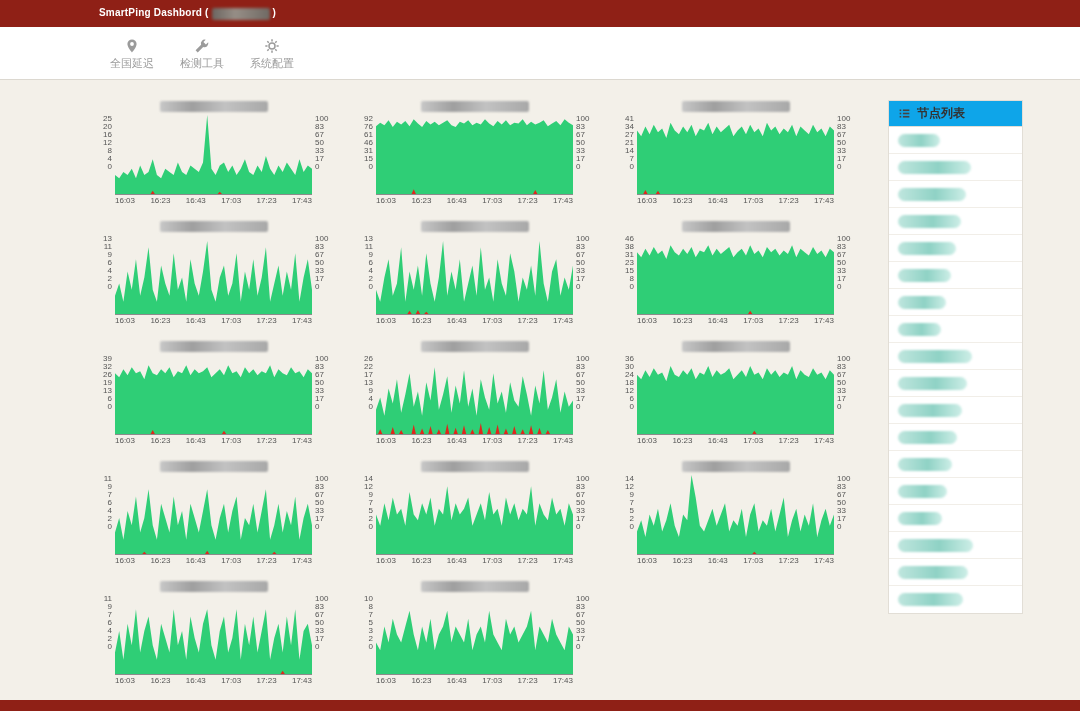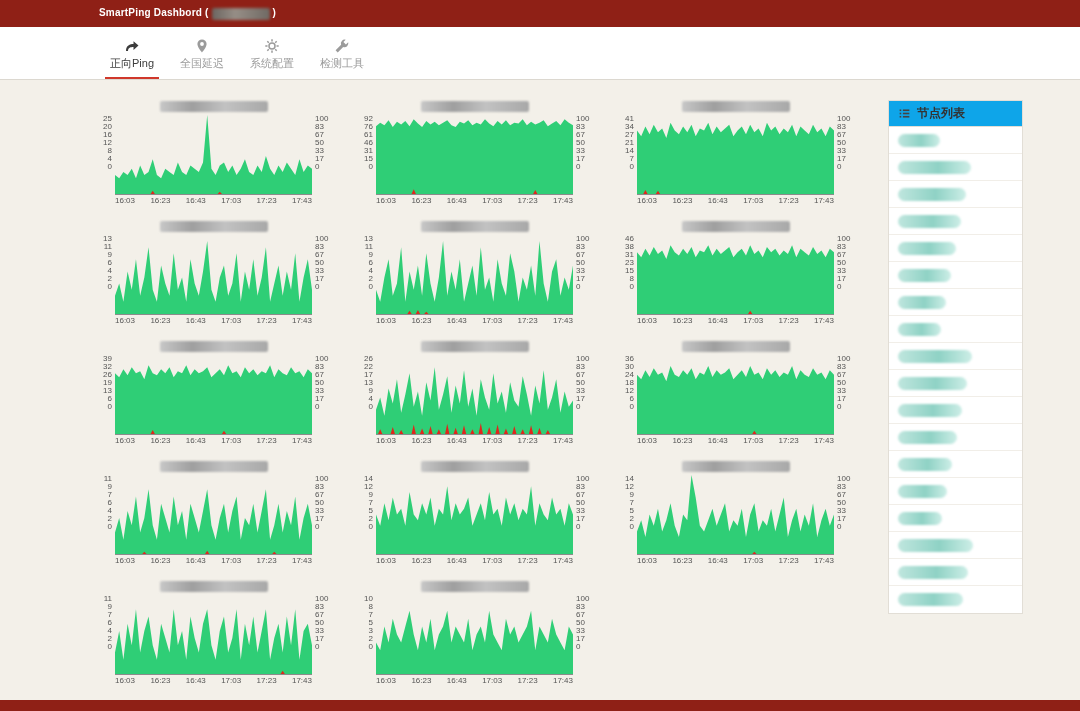--- a/index.html
+++ b/index.html
@@ -90,54 +90,46 @@
   .bottombar { position:absolute; left:0; bottom:0; width:100%; height:11px; background:var(--footer-bg,#8f2016); }
 </style>
 </head>
 <body>
 
 <header class="topbar">
   <span class="title"><span>SmartPing Dashbord (</span><span class="title-redact"></span><span>)</span></span>
 </header>
 
 <nav class="navbar" id="tabs">
-    <div class="tab active">
-    <span class="tab-icon">
-        <svg viewBox="0 0 16 16">
-          <path d="M2 13C2 7.5 6 6.2 9.5 6.1V3.2L14.5 7.6 9.5 12V9.1C6.5 9.1 4.2 9.6 4 13Z" fill="currentColor"></path>
-        </svg>
-      </span>
-    <span class="tab-label">正向Ping</span>
-  </div>
     <div class="tab">
     <span class="tab-icon">
         <svg viewBox="0 0 16 16">
           <path d="M8 1.5a4.6 4.6 0 0 0-4.6 4.6C3.4 9.6 8 14.5 8 14.5s4.6-4.9 4.6-8.4A4.6 4.6 0 0 0 8 1.5zm0 6.4a1.9 1.9 0 1 1 0-3.8 1.9 1.9 0 0 1 0 3.8z" fill="currentColor"></path>
         </svg>
       </span>
     <span class="tab-label">全国延迟</span>
+  </div>
+    <div class="tab">
+    <span class="tab-icon">
+        <svg viewBox="0 0 16 16">
+          <path d="M14.2 4.3a3.8 3.8 0 0 1-5 4.6l-5.5 5.5-2.1-2.1L7.1 6.8a3.8 3.8 0 0 1 4.6-5L9.4 4.1l2.5 2.5 2.3-2.3z" fill="currentColor"></path>
+        </svg>
+      </span>
+    <span class="tab-label">检测工具</span>
   </div>
     <div class="tab">
     <span class="tab-icon">
         <svg viewBox="0 0 16 16">
           <g fill="none" stroke="currentColor" stroke-width="1.5">
             <circle cx="8" cy="8" r="3"></circle>
             <path d="M8 1.3v2.2M8 12.5v2.2M1.3 8h2.2M12.5 8h2.2M3.3 3.3l1.5 1.5M11.2 11.2l1.5 1.5M12.7 3.3l-1.5 1.5M4.8 11.2l-1.5 1.5"></path>
           </g>
         </svg>
       </span>
     <span class="tab-label">系统配置</span>
-  </div>
-    <div class="tab">
-    <span class="tab-icon">
-        <svg viewBox="0 0 16 16">
-          <path d="M14.2 4.3a3.8 3.8 0 0 1-5 4.6l-5.5 5.5-2.1-2.1L7.1 6.8a3.8 3.8 0 0 1 4.6-5L9.4 4.1l2.5 2.5 2.3-2.3z" fill="currentColor"></path>
-        </svg>
-      </span>
-    <span class="tab-label">检测工具</span>
   </div>
   </nav>
 
 <main class="content">
   <section class="charts-grid" id="charts">
       <div class="chart-card">
     <div class="chart-title-row">
       <span class="redact-pill"></span>
     </div>
     <div class="plot-row">

